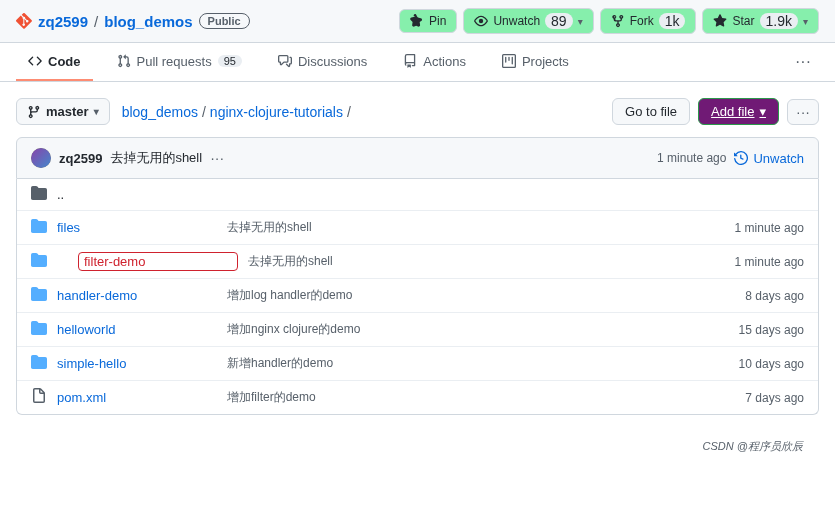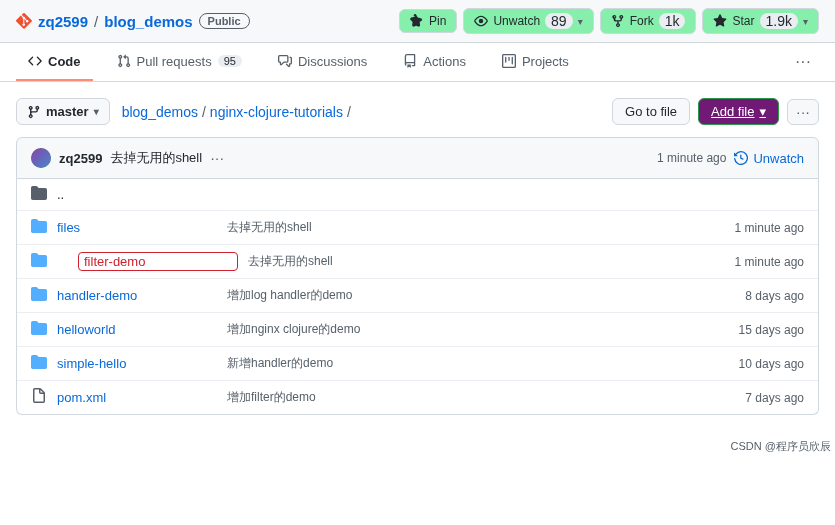--- a/index.html
+++ b/index.html
@@ -267,23 +267,24 @@
       min-width: 80px;
     }
     .parent-link {
       color: #24292f;
       font-size: 13px;
     }
 
     
     .watermark {
       text-align: right;
-      padding: 8px 4px;
+      padding: 8px 32px;
       font-size: 11px;
       color: #57606a;
+      font-style: italic;
     }
 
     
     .icon-svg {
       display: inline-block;
       vertical-align: middle;
     }
   </style>
 </head>
 <body>

